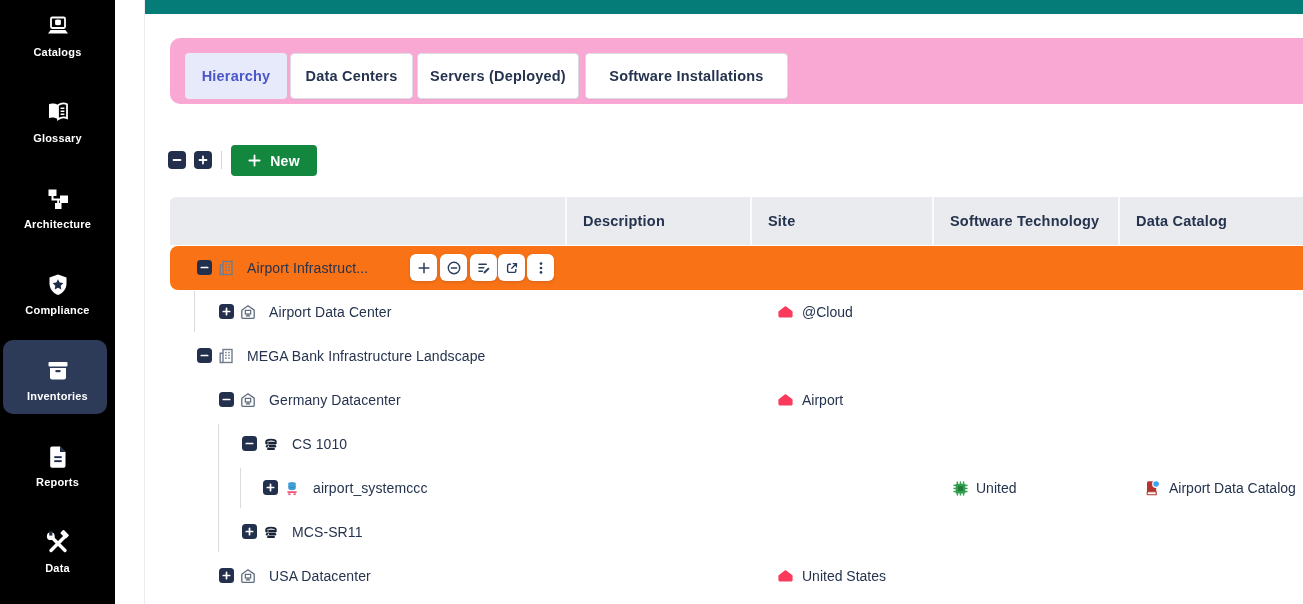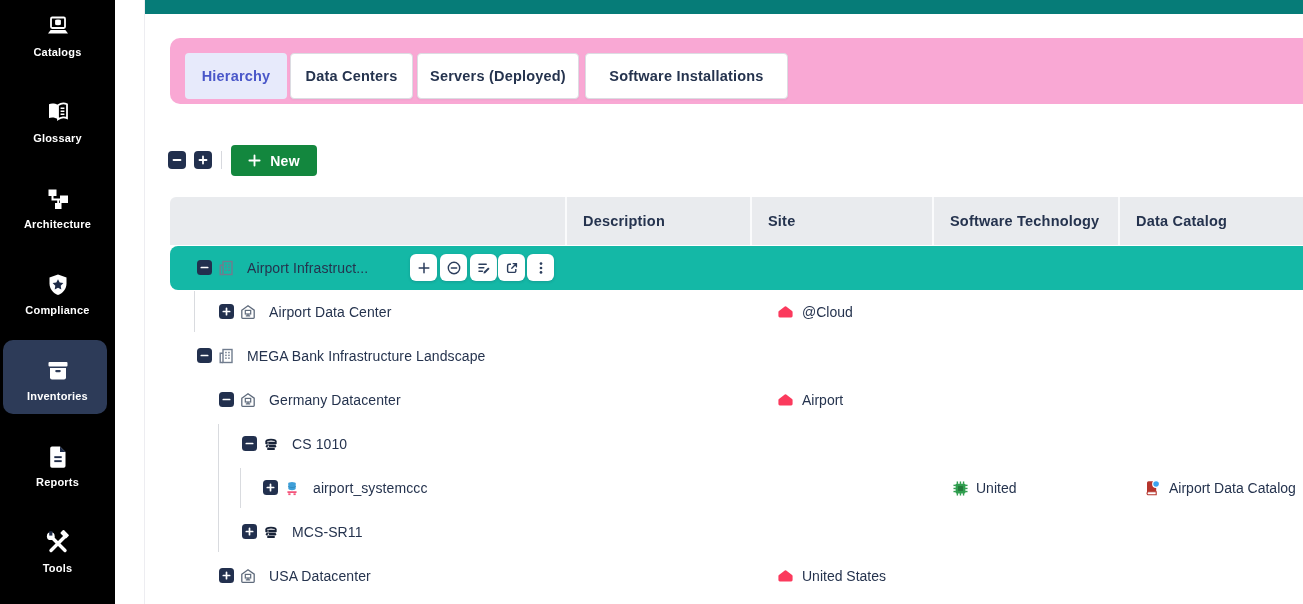--- a/index.html
+++ b/index.html
@@ -30,21 +30,21 @@
   #btnCollapseAll{left:168px;top:151px;} #btnExpandAll{left:194px;top:151px;}
   .tb-divider{position:absolute;left:221px;top:151px;width:1px;height:18px;background:#d7d9de;}
   .btn-new{position:absolute;left:231px;top:145px;width:86px;height:31px;background:#13873e;border:none;border-radius:4px;
            color:#fff;font-weight:bold;font-size:14px;display:flex;align-items:center;justify-content:center;gap:9px;cursor:pointer;
            font-family:inherit;letter-spacing:.3px;}
   
   .thead{position:absolute;left:170px;top:197px;width:1133px;height:48px;background:#e9ebee;border-radius:6px 0 0 0;}
   .th{position:absolute;top:0;line-height:48px;font-size:14.5px;font-weight:bold;color:#25334e;letter-spacing:.2px;}
   .th-div{position:absolute;top:0;width:2px;height:48px;background:#fafbfc;}
   .trow{position:absolute;left:170px;width:1133px;height:44px;}
-  .trow.selected{background:#14b8a6;border-radius:8px 0 0 8px;}
+  .trow.selected{background:#f97316;border-radius:8px 0 0 8px;}
   .lvl0{--ind:27px;} .lvl1{--ind:49px;} .lvl2{--ind:72px;} .lvl3{--ind:93px;}
   .exp{position:absolute;left:var(--ind);top:14px;width:15px;height:15px;background:#22304e;border:none;border-radius:3.5px;
        padding:0;display:flex;align-items:center;justify-content:center;cursor:pointer;}
   .ticon{position:absolute;left:calc(var(--ind) + 20px);top:13px;width:18px;height:18px;}
   .tname{position:absolute;left:calc(var(--ind) + 50px);top:0;line-height:44px;font-size:14px;color:#25334e;letter-spacing:.1px;}
   .abtn{position:absolute;top:8px;width:27px;height:27px;background:#fff;border:none;border-radius:6px;padding:0;
         box-shadow:0 1px 3px rgba(25,35,60,.18);display:flex;align-items:center;justify-content:center;cursor:pointer;}
   .cell{position:absolute;top:0;height:44px;display:flex;align-items:center;gap:8px;font-size:14px;color:#25334e;}
   .cell-site{left:607px;} .cell-tech{left:783px;} .cell-cat{left:973px;}
   .guide{position:absolute;width:1px;background:#d9dbdf;}
@@ -127,21 +127,21 @@
   <div class="side-item" style="top:528px">
     <div class="ic">
       <svg width="28" height="28" viewBox="0 0 28 28">
           <path d="M7,21.5 L21,7.5" stroke="#fff" stroke-width="3.4" stroke-linecap="round"></path>
           <path d="M21,21.5 L7,7.5" stroke="#fff" stroke-width="3.4" stroke-linecap="round"></path>
           <rect x="16.6" y="2.8" width="8.2" height="4.8" rx="1" transform="rotate(45 20.7 5.2)" fill="#fff"></rect>
           <circle cx="6.8" cy="7.2" r="3.9" fill="#fff"></circle>
           <rect x="5.2" y="2.2" width="3.2" height="4.4" fill="#1e2b47"></rect>
         </svg>
     </div>
-    <div class="lb">Tools</div>
+    <div class="lb">Data</div>
   </div>
 </div>
 
 <div class="topbar"></div>
 <div class="content-edge"></div>
 
 <div class="tabs-panel">
   <div class="tab active" id="tab0">
       <span>Hierarchy</span>
     </div>

